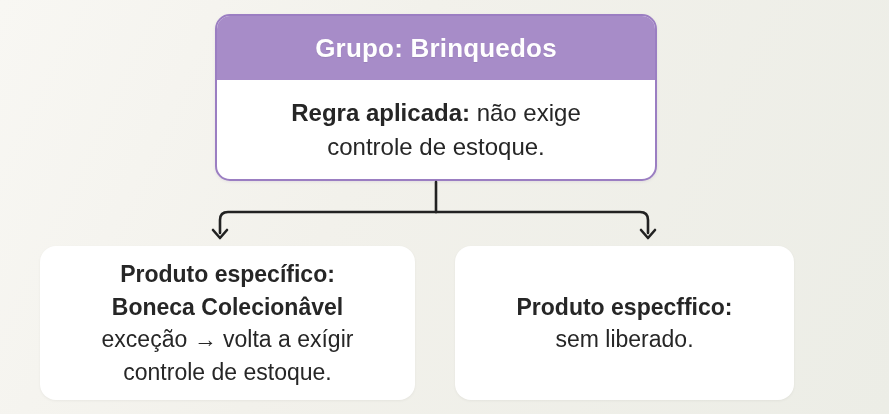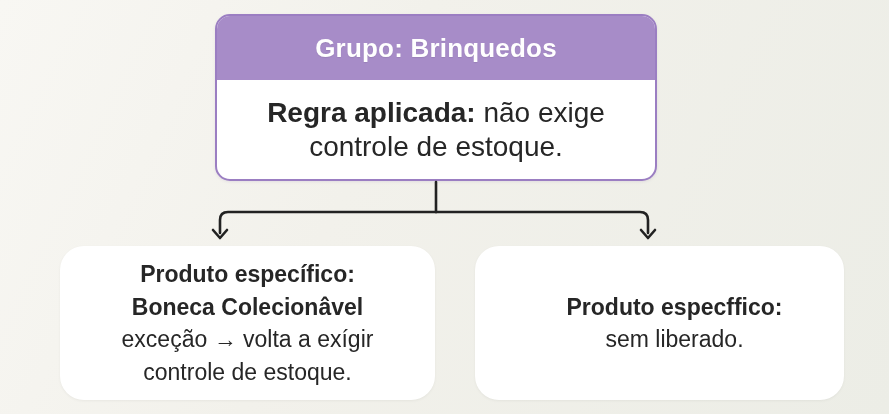--- a/index.html
+++ b/index.html
@@ -44,21 +44,21 @@
     font-weight: bold;
     letter-spacing: 0.2px;
     text-shadow: 0 1px 1px rgba(0,0,0,0.08);
   }
   .root-body {
     height: calc(100% - 64px);
     display: flex;
     flex-direction: column;
     align-items: center;
     justify-content: center;
-    font-size: 28px;
+    font-size: 24px;
     line-height: 34px;
   }
   .root-body .line { text-align: center; white-space: nowrap; }
   .root-body b { font-weight: bold; }
 
   
   .connector {
     position: absolute;
     left: 0;
     top: 0;
@@ -71,32 +71,31 @@
     stroke-linecap: round;
     stroke-linejoin: round;
   }
 
   
   .child-box {
     position: absolute;
     top: 246px;
     height: 154px;
     background: #ffffff;
-    border-radius: 24px;
+    border-radius: 16px;
     box-shadow: 0 1px 3px rgba(0,0,0,0.05);
     display: flex;
     flex-direction: column;
     align-items: center;
     justify-content: center;
     font-size: 23px;
     line-height: 32.5px;
-    margin-left: 20px;
   }
   .child-box.left  { left: 40px;  width: 375px; }
-  .child-box.right { left: 455px; width: 339px; padding-left: 30px; }
+  .child-box.right { left: 455px; width: 339px; }
   .child-box .line { text-align: center; white-space: nowrap; }
   .child-box .line.bold { font-weight: bold; }
 </style>
 </head>
 <body>
 
 <div class="canvas">
 
   <div class="root-box">
     <div class="root-header">

